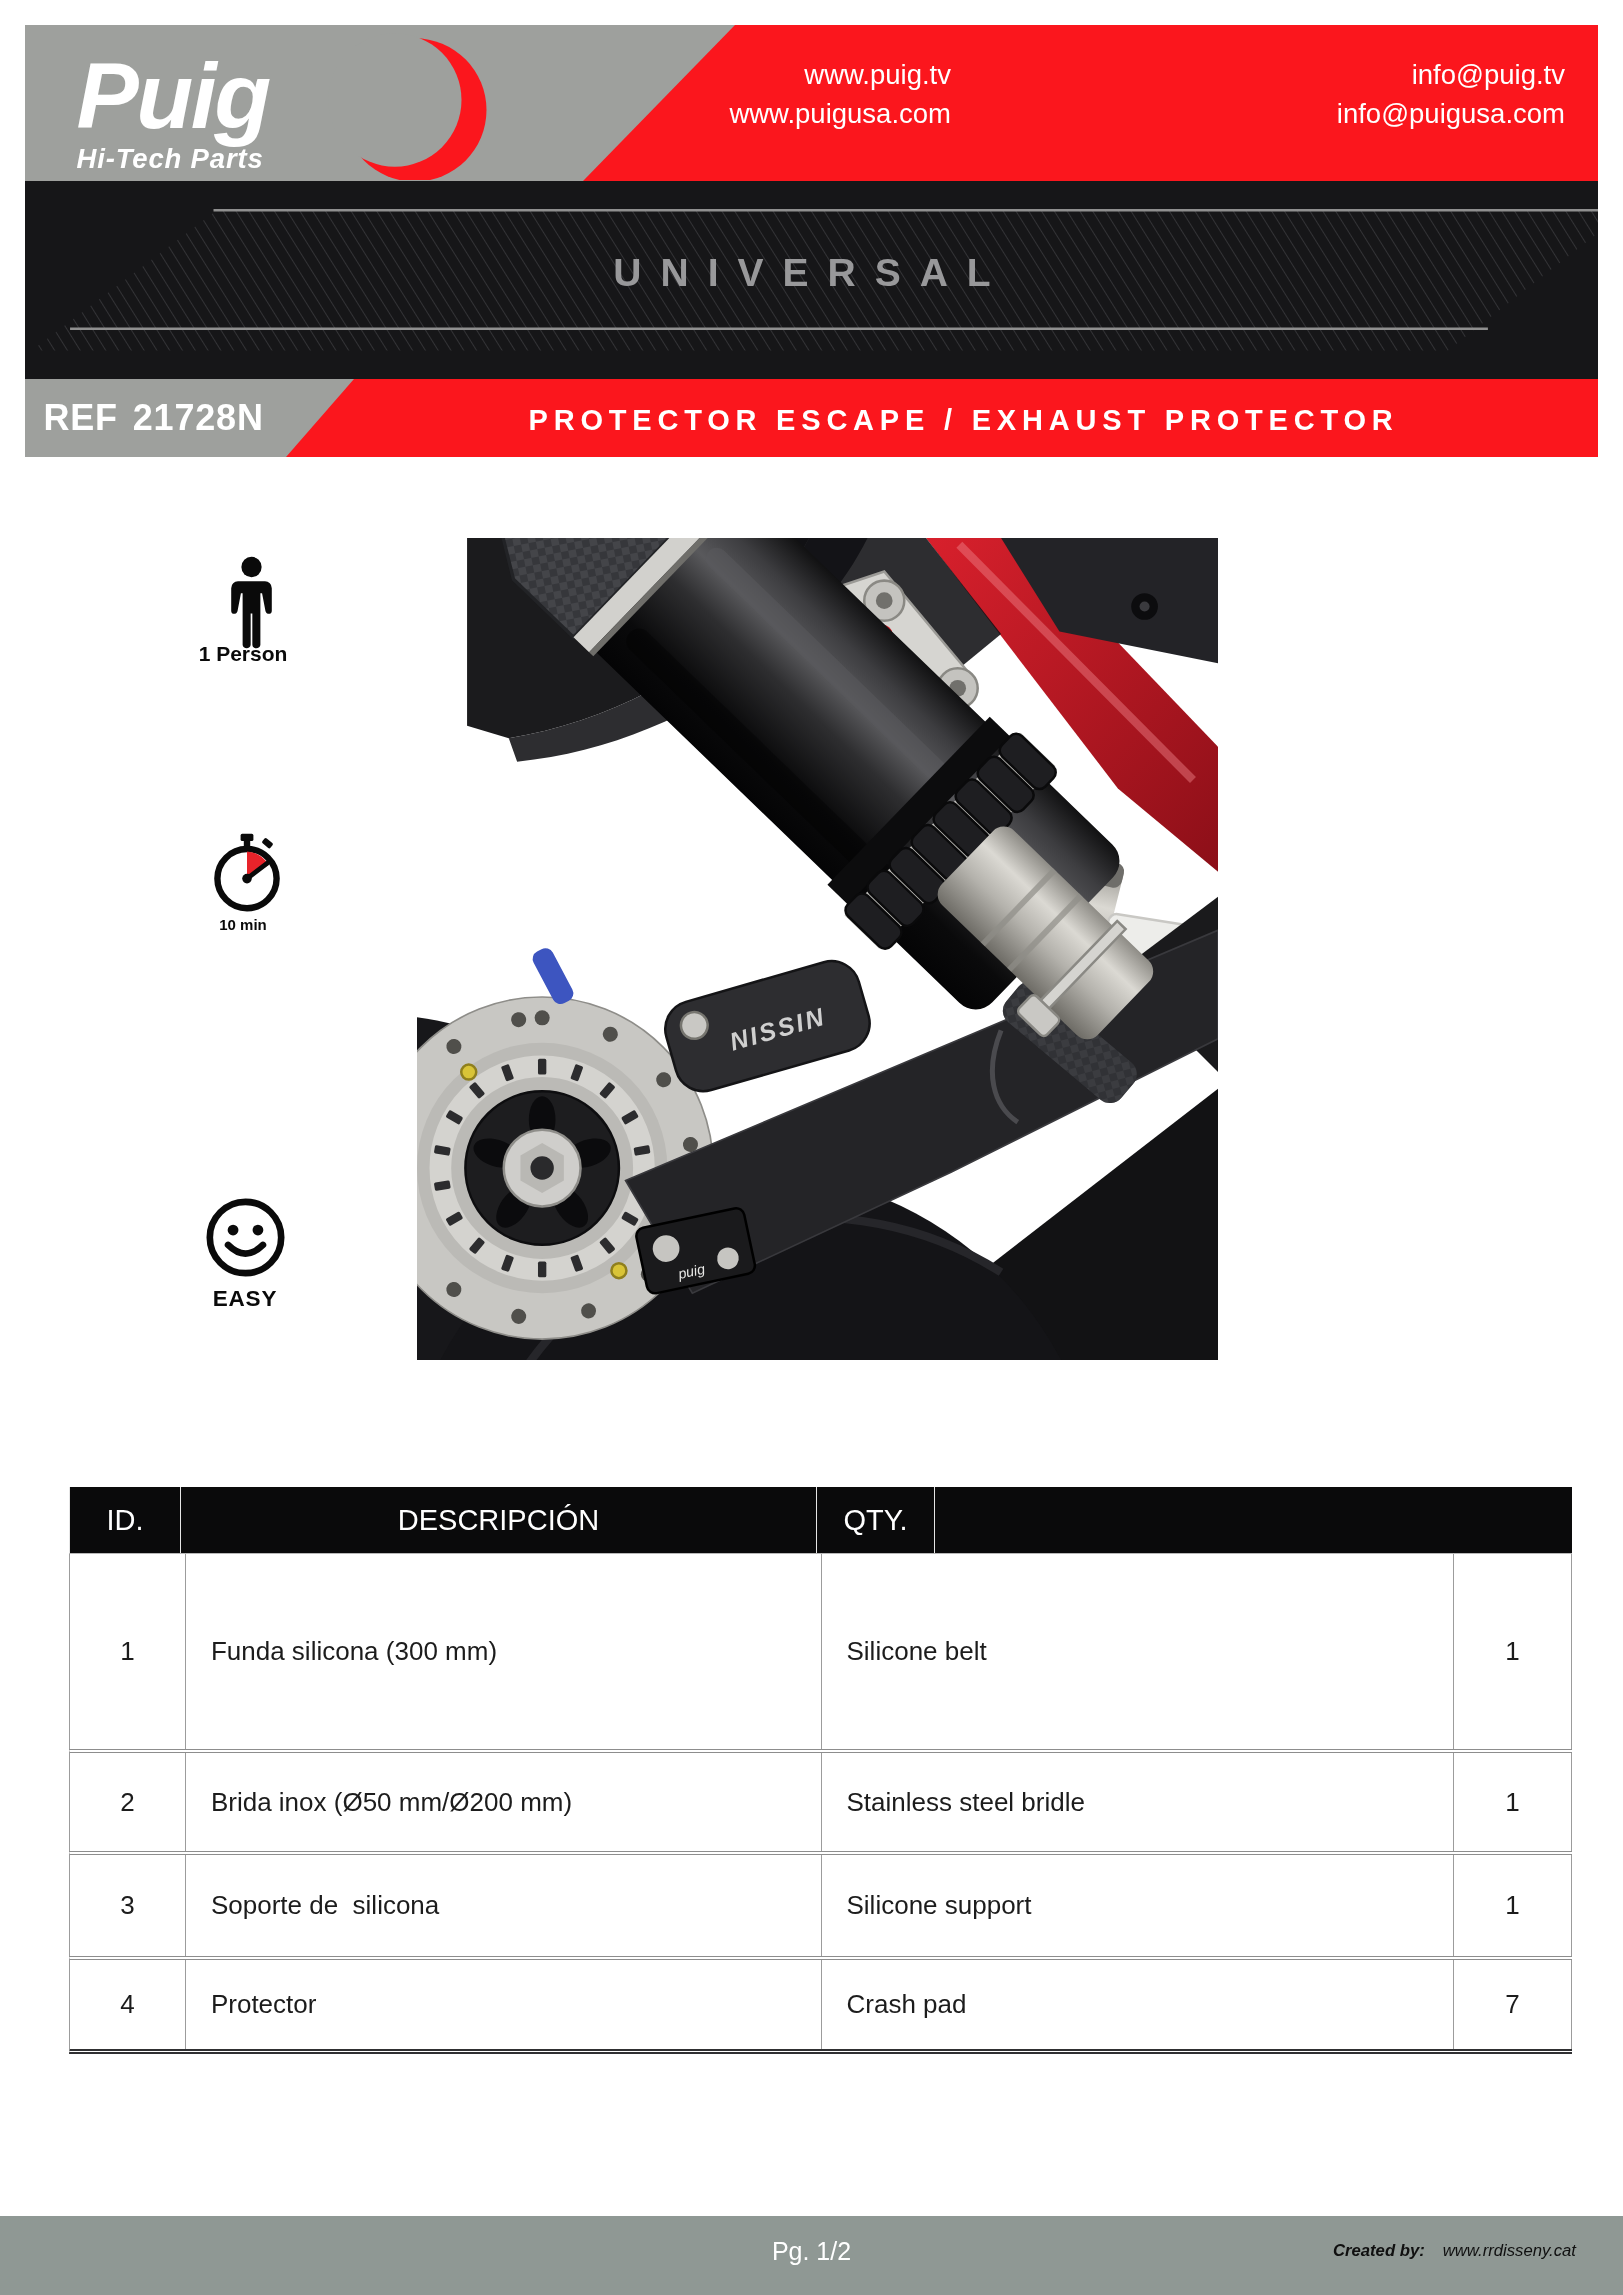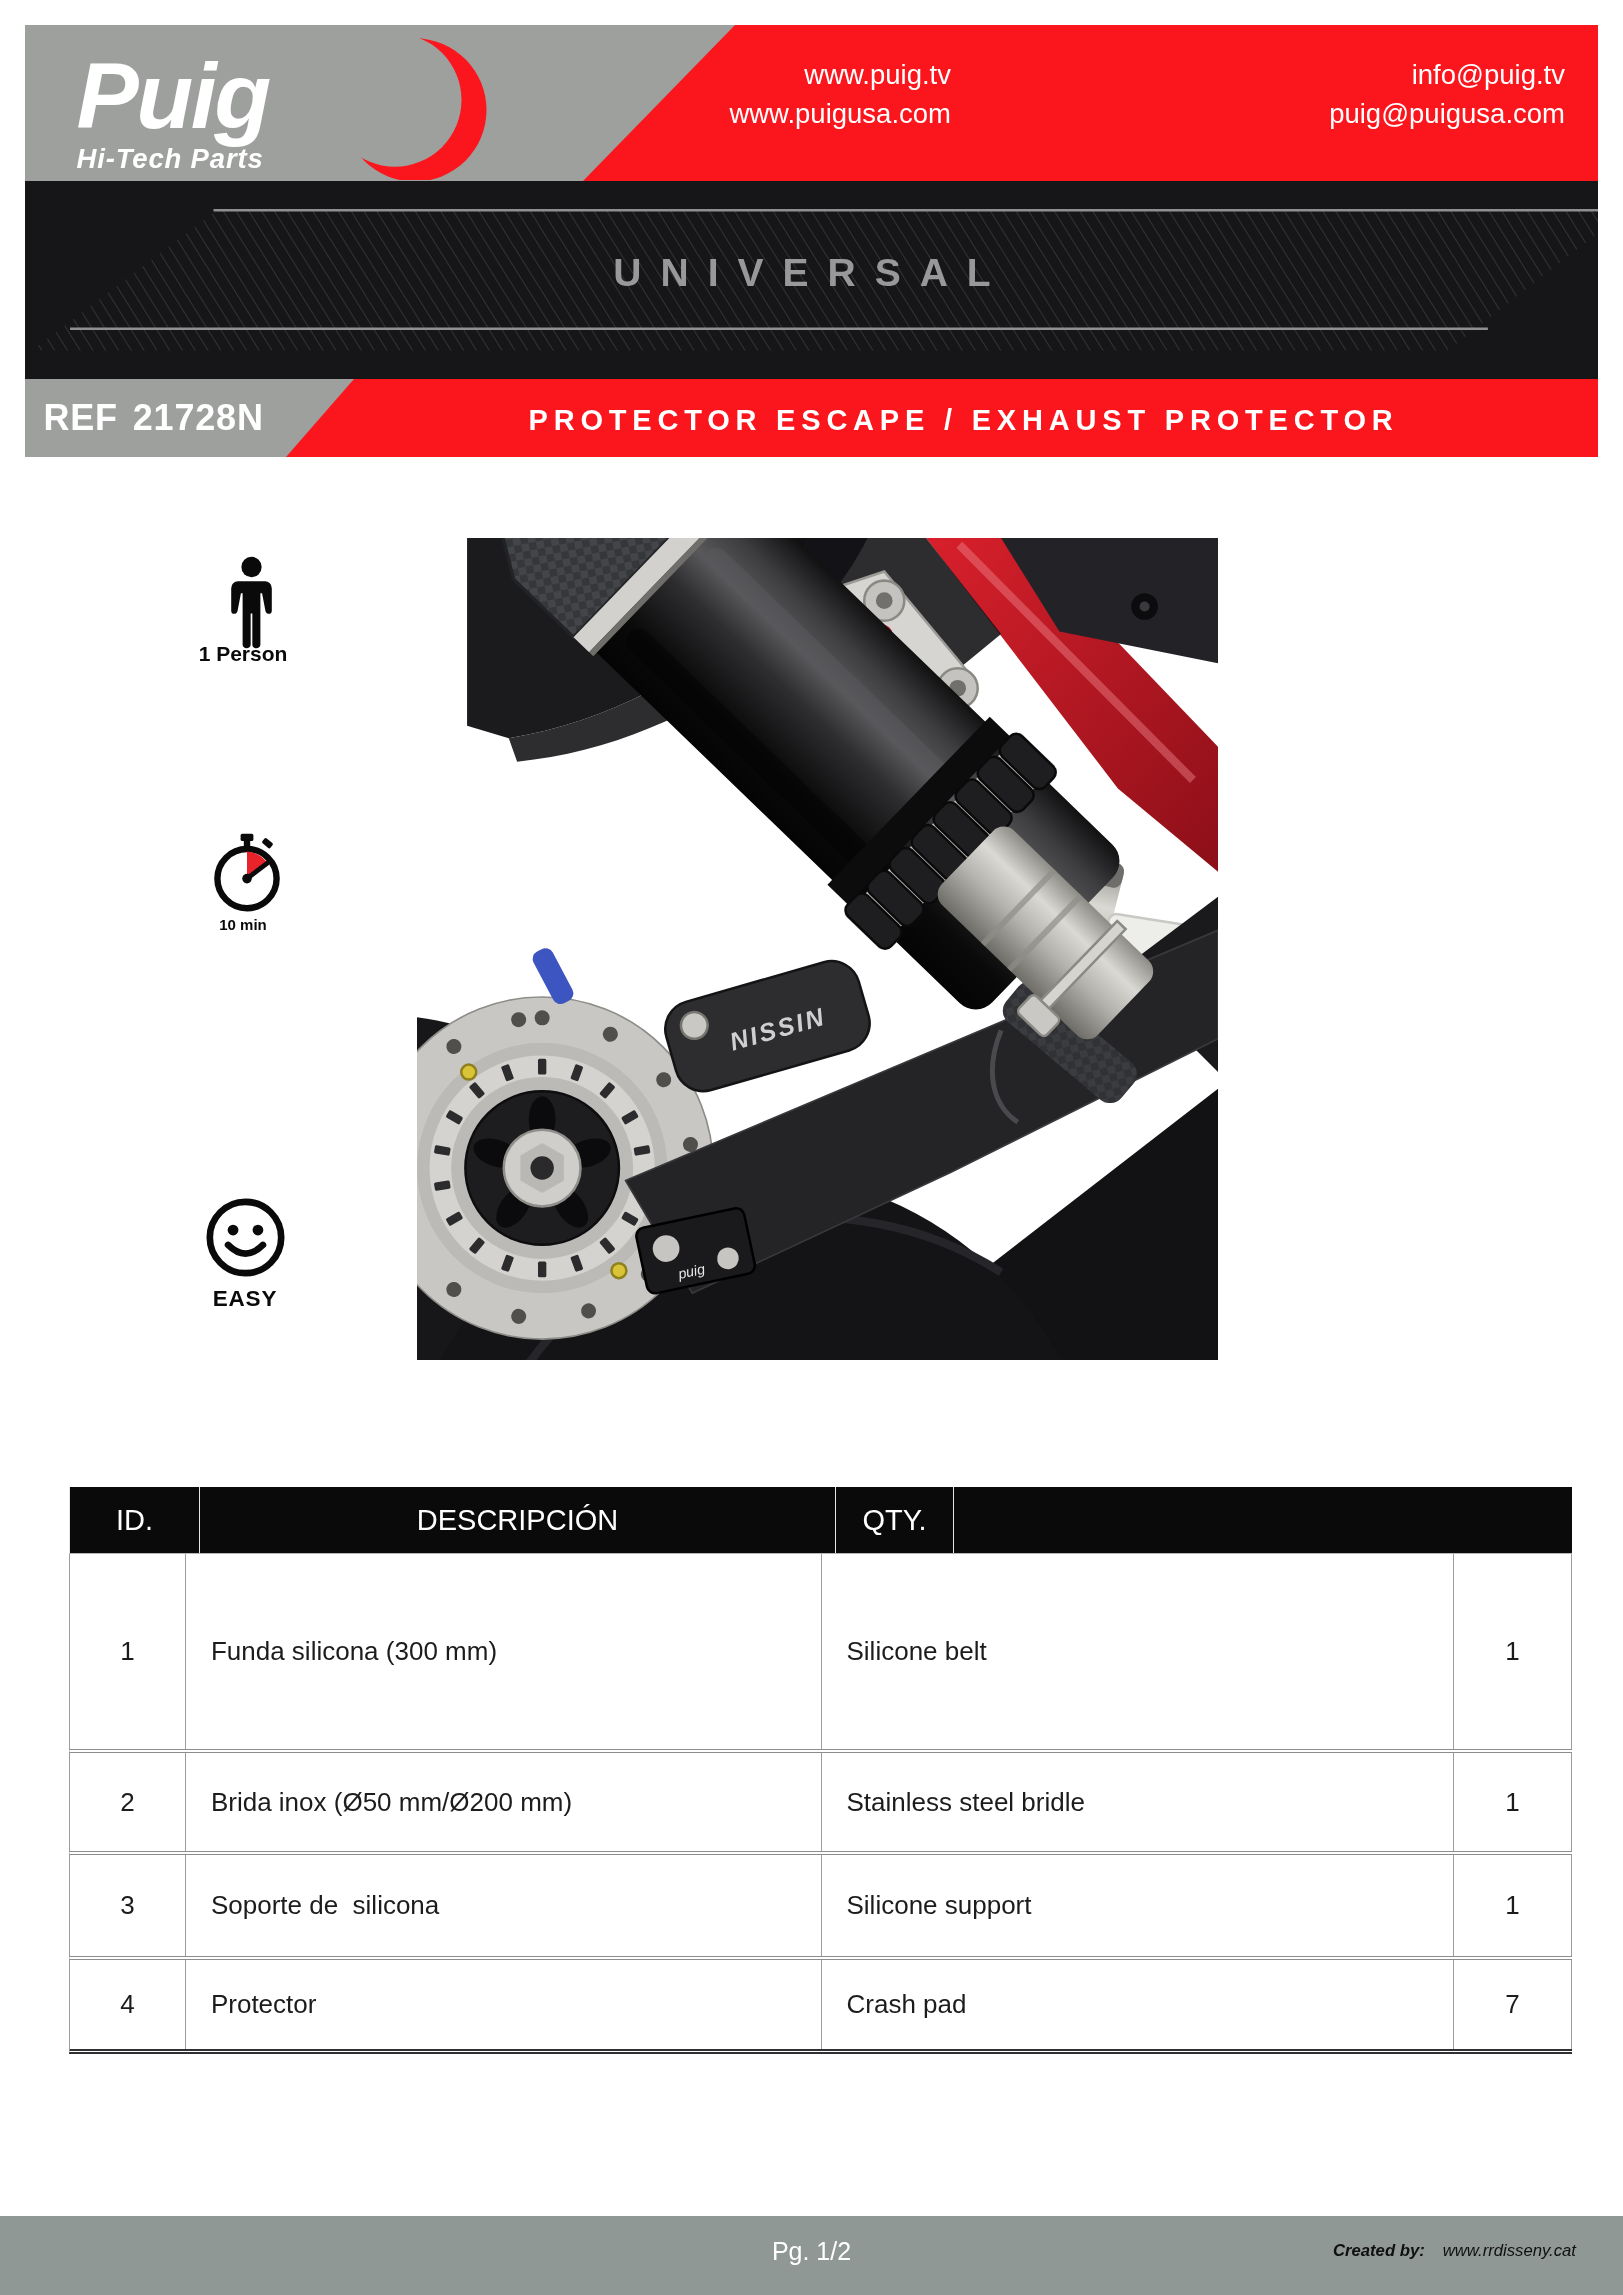--- a/index.html
+++ b/index.html
@@ -46,21 +46,21 @@
   .t-body{border-top:1.7px solid #b8b8b8;}
   .t-row{display:flex;box-sizing:border-box;border-left:0.8px solid #9c9c9c;}
   .t-row.sep{border-top:4.2px double #8d8d8d;}
   .t-row.last{border-bottom:5px double #303032;}
   .t-row .cell{border-right:0.8px solid #9c9c9c;box-sizing:border-box;display:flex;align-items:center;
     font-size:26px;color:#1c1c1c;font-weight:400;}
   .c-id{width:116px;justify-content:center;}
   .c-es{width:636px;padding-left:25px;white-space:pre-wrap;}
   .c-en{width:633px;padding-left:25px;white-space:pre-wrap;}
   .c-qty{width:118px;justify-content:center;}
-  .h-id{width:131px;}.h-es{width:636px;}.h-en{width:633px;}.h-qty{width:118px;}
+  .h-id{width:112px;}.h-es{width:636px;}.h-en{width:633px;}.h-qty{width:118px;}
   .r-tall{height:195px;}.r-2{height:102px;}.r-3{height:105px;}.r-4{height:98px;}
 
   
   .footer{left:0;top:2216px;width:1623px;height:92px;background:#8f9894;}
   .page-num{position:absolute;left:0;right:0;top:21px;text-align:center;color:#fff;font-size:25px;font-weight:400;}
   .credit{position:absolute;right:47px;top:25px;color:#101010;font-size:16.7px;font-style:italic;}
   .credit .lbl{font-weight:700;margin-right:18px;}
 </style>
 </head>
 <body>
@@ -74,21 +74,21 @@
     <text x="22" y="118" font-family="Liberation Sans, sans-serif" font-size="112" font-weight="700" font-style="italic" fill="#ffffff" letter-spacing="-3">Puig</text>
     <text x="22" y="166" font-family="Liberation Sans, sans-serif" font-size="33" font-weight="700" font-style="italic" fill="#ffffff" letter-spacing="1">Hi-Tech Parts</text>
   </svg>
 
   <div class="urls">
     <div>www.puig.tv</div>
     <div>www.puigusa.com</div>
   </div>
   <div class="emails">
     <div>info@puig.tv</div>
-    <div>puig@puigusa.com</div>
+    <div>info@puigusa.com</div>
   </div>
 </div>
 
 <div class="abs band-black">
   <svg width="1573" height="198" viewBox="0 0 1886 237">
     <defs>
       <pattern id="hatch" width="13" height="13" patternUnits="userSpaceOnUse" patternTransform="rotate(-32)">
         <rect width="13" height="13" fill="#161618"></rect>
         <line x1="0" y1="0" x2="0" y2="13" stroke="#38383b" stroke-width="2"></line>
       </pattern>

